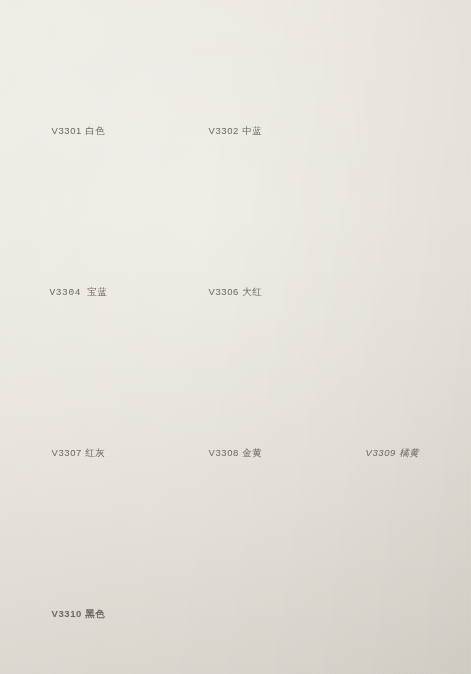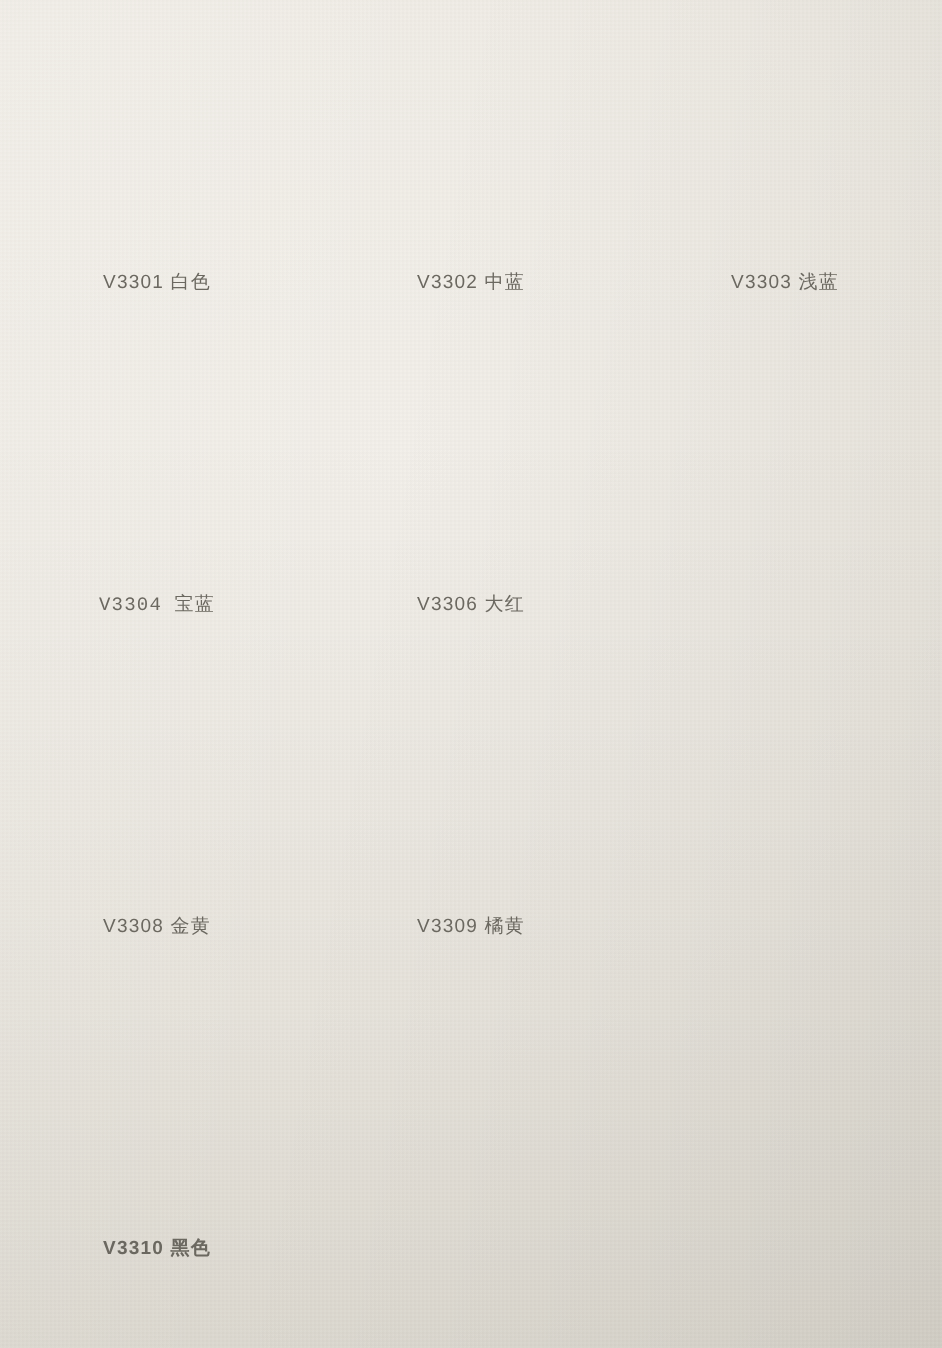--- a/index.html
+++ b/index.html
@@ -38,21 +38,21 @@
     inset: 0;
     pointer-events: none;
     background:
       linear-gradient(100deg, rgba(255,255,255,0.16) 0%, rgba(255,255,255,0) 38%, rgba(0,0,0,0.035) 100%),
       linear-gradient(180deg, rgba(255,255,255,0.10) 0%, rgba(255,255,255,0) 30%, rgba(0,0,0,0.045) 100%);
   }
 
   .grid {
     position: relative;
     z-index: 2;
-    padding: 18px 0 0 0;
+    padding: 8px 0 0 0;
   }
   .row {
     display: flex;
     height: 161px;
   }
   .cell {
     width: 157px;
     display: flex;
     flex-direction: column;
     align-items: center;
@@ -120,55 +120,55 @@
           <div class="swatch" style="background-color: rgb(242, 244, 246);"></div>
         </div>
         <div class="caption" style="color: rgb(107, 104, 96);">V3301 白色</div>
       </div>
       <div class="cell">
         <div class="swatch-wrap">
           <div class="swatch" style="background-color: rgb(73, 134, 191);"></div>
         </div>
         <div class="caption" style="color: rgb(107, 104, 96);">V3302 中蓝</div>
       </div>
-      <div class="cell">
-        <div class="swatch-wrap">
-          <div class="swatch" style="background-color: rgb(155, 219, 216);"></div>
-        </div>
-        <div class="caption" style="color: rgb(107, 104, 96);">V3303 浅蓝</div>
-      </div>
     </div>
 
     <div class="row">
       <div class="cell">
         <div class="swatch-wrap">
           <div class="swatch" style="background-color: rgb(20, 72, 156);"></div>
         </div>
         <div class="caption" style="color: rgb(107, 104, 96); font-family: Liberation Mono, monospace;">V3304 宝蓝</div>
       </div>
       <div class="cell">
         <div class="swatch-wrap">
           <div class="swatch" style="background-color: rgb(207, 10, 40);"></div>
         </div>
         <div class="caption" style="color: rgb(107, 104, 96);">V3306 大红</div>
       </div>
     </div>
 
     <div class="row">
       <div class="cell">
         <div class="swatch-wrap">
+          <div class="swatch" style="background-color: rgb(110, 105, 99);"></div>
+        </div>
+        <div class="caption" style="color: rgb(107, 104, 96);">V3307 红灰</div>
+      </div>
+      <div class="cell">
+        <div class="swatch-wrap">
           <div class="swatch" style="background-color: rgb(246, 211, 37);"></div>
         </div>
         <div class="caption" style="color: rgb(107, 104, 96); text-align: center;">V3308 金黄</div>
       </div>
       <div class="cell">
         <div class="swatch-wrap">
           <div class="swatch" style="background-color: rgb(250, 158, 32);"></div>
         </div>
-        <div class="caption" style="color: rgb(107, 104, 96);">V3309 橘黄</div>
+        <div class="caption" style="color: rgb(107, 104, 96); font-style: italic;">V3309 橘黄</div>
       </div>
     </div>
 
     <div class="row">
       <div class="cell">
         <div class="swatch-wrap">
           <div class="swatch" style="background-color: rgb(13, 16, 24);"></div>
         </div>
         <div class="caption" style="color: rgb(107, 104, 96); font-weight: bold;">V3310 黑色</div>
       </div>

